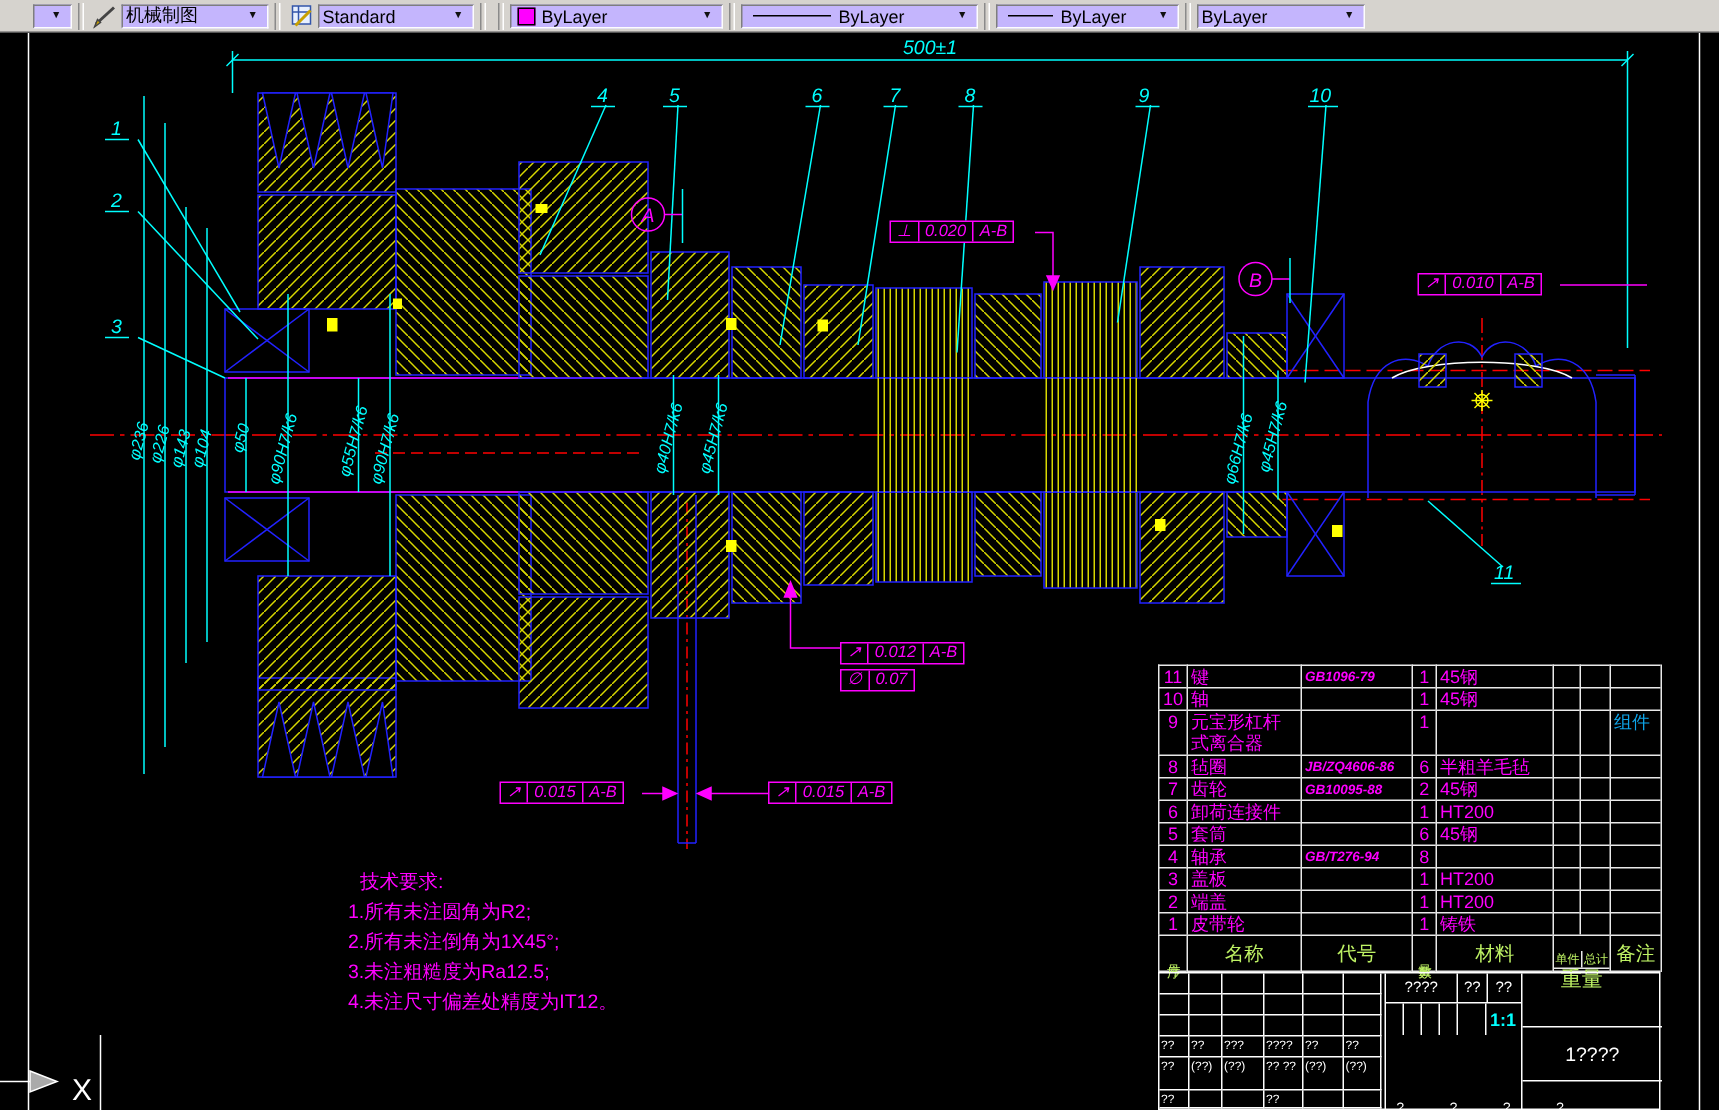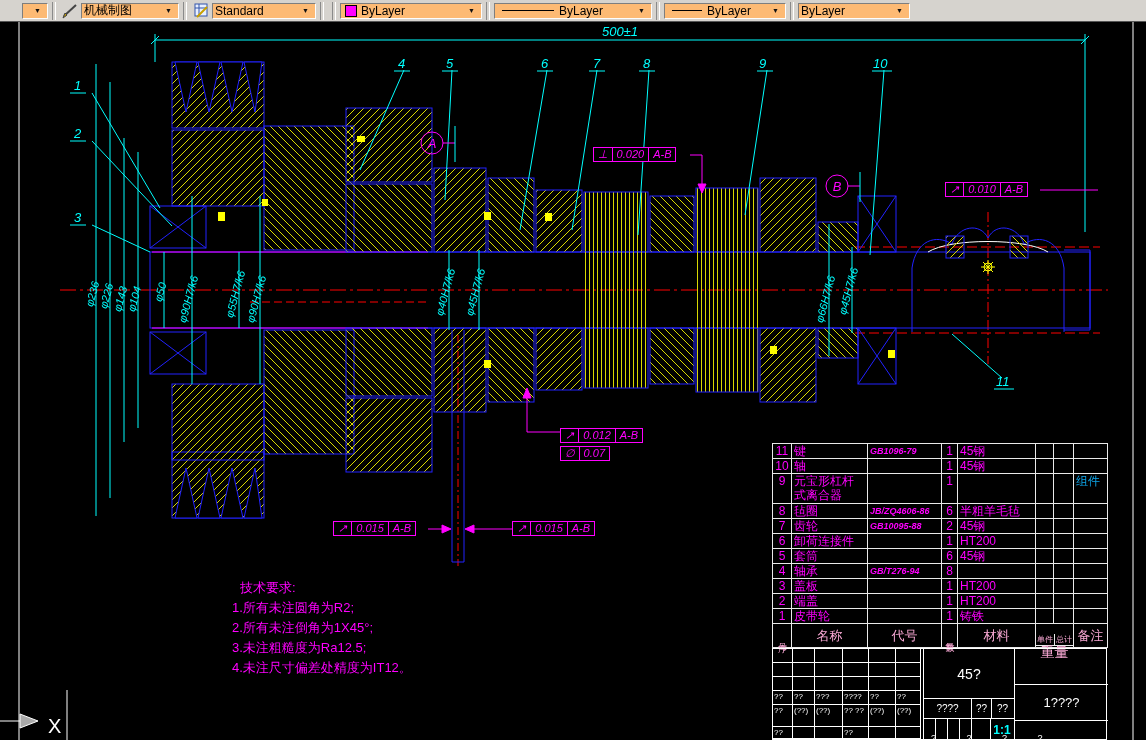--- a/index.html
+++ b/index.html
@@ -1,20 +1,20 @@
 <!DOCTYPE html>
 <html><head>
 <meta charset="utf-8">
 <style>
   html,body{margin:0;padding:0;width:1146px;height:746px;background:#000;overflow:hidden;
     font-family:"Liberation Sans",sans-serif;}
   
   .toolbar{position:absolute;left:0;top:0;width:1146px;height:22px;background:#d6d3ce;
     display:flex;align-items:center;border-bottom:1px solid #555;box-sizing:border-box;}
-  .combo{height:16px;background:#fdba74;border:1px solid;border-color:#7e7e7e #fdfdfd #fdfdfd #7e7e7e;
+  .combo{height:16px;background:#c4b5fd;border:1px solid;border-color:#7e7e7e #fdfdfd #fdfdfd #7e7e7e;
     display:flex;align-items:center;font-size:12px;color:#000;padding:0 2px;box-sizing:border-box;}
   .combo .val{white-space:nowrap;overflow:hidden;}
   .caret{margin-left:auto;font-size:7px;color:#111;padding:0 4px;}
   .sep{width:2px;height:18px;border-left:1px solid #8a8a8a;border-right:1px solid #fff;margin:0 4px;}
   .tbicon{width:17px;height:17px;margin:0 2px;display:inline-block;}
   .swatch{width:10px;height:10px;background:#ff00ff;border:1px solid #000;margin:0 4px 0 2px;}
   .ltline{height:1px;background:#000;margin:0 5px;}
   
   #canvas{position:absolute;left:0;top:22px;width:1146px;height:724px;background:#000;}
   svg text{font-family:"Liberation Sans",sans-serif;}
@@ -28,21 +28,21 @@
   
   .ptable{position:absolute;left:772px;top:421px;width:335px;color:#ff00ff;font-size:12px;
     border-right:1px solid #e9e9e9;box-sizing:content-box;}
   .prow{display:grid;grid-template-columns:19px 76px 74px 16px 78px 18px 20px 34px;}
   .tc{border-left:1px solid #e9e9e9;border-top:1px solid #e9e9e9;height:15px;line-height:14px;
     padding:0 2px;overflow:hidden;white-space:nowrap;box-sizing:border-box;}
   .prow.tall .tc{height:30px;white-space:normal;line-height:14px;}
   .tc.n{text-align:center;padding:0;}
   .tc.code{font-size:9px;font-weight:bold;font-style:italic;line-height:14px;}
   .tc.note{color:#0ea5e9;}
-  .phead{display:grid;grid-template-columns:19px 76px 74px 16px 78px 38px 34px;color:#f9a8d4;}
+  .phead{display:grid;grid-template-columns:19px 76px 74px 16px 78px 38px 34px;color:#bef264;}
   .ph{border-left:1px solid #e9e9e9;border-top:1px solid #e9e9e9;border-bottom:1px solid #e9e9e9;
     height:25px;box-sizing:border-box;display:flex;align-items:center;justify-content:center;font-size:13px;}
   .ph.vert{writing-mode:vertical-rl;text-orientation:upright;font-size:9px;letter-spacing:-1px;padding:0;}
   .wcol{flex-direction:column;padding:0;font-size:8px;align-items:stretch;}
   .wtop{display:flex;height:12px;border-bottom:1px solid #e9e9e9;margin-top:20px;}
   .wtop div{flex:1;text-align:center;line-height:11px;border-right:1px solid #e9e9e9;}
   .wtop div:last-child{border-right:none;}
   .wbot{height:12px;text-align:center;line-height:12px;font-size:14px;}
   
   .tblock{position:absolute;left:772px;top:626px;width:335px;height:92px;border:1px solid #fff;
@@ -565,21 +565,20 @@
     <div>(??)</div>
     <div>(??)</div>
     <div>??</div>
     <div></div>
         <div></div>
     <div>??</div>
     <div></div>
         <div></div>
   </div>
   <div class="tbl-mid">
-    <div class="cell-name">45?</div>
     <div class="mid-row">
       <div style="width:48px;">????</div>
       <div style="width:20px;">??</div>
       <div style="width:21px;border-right:none;">??</div>
     </div>
     <div class="mid-bot">
       <div style="width:12px;"></div>
           <div style="width:12px;"></div>
       <div style="width:12px;"></div>
           <div style="width:12px;"></div>

